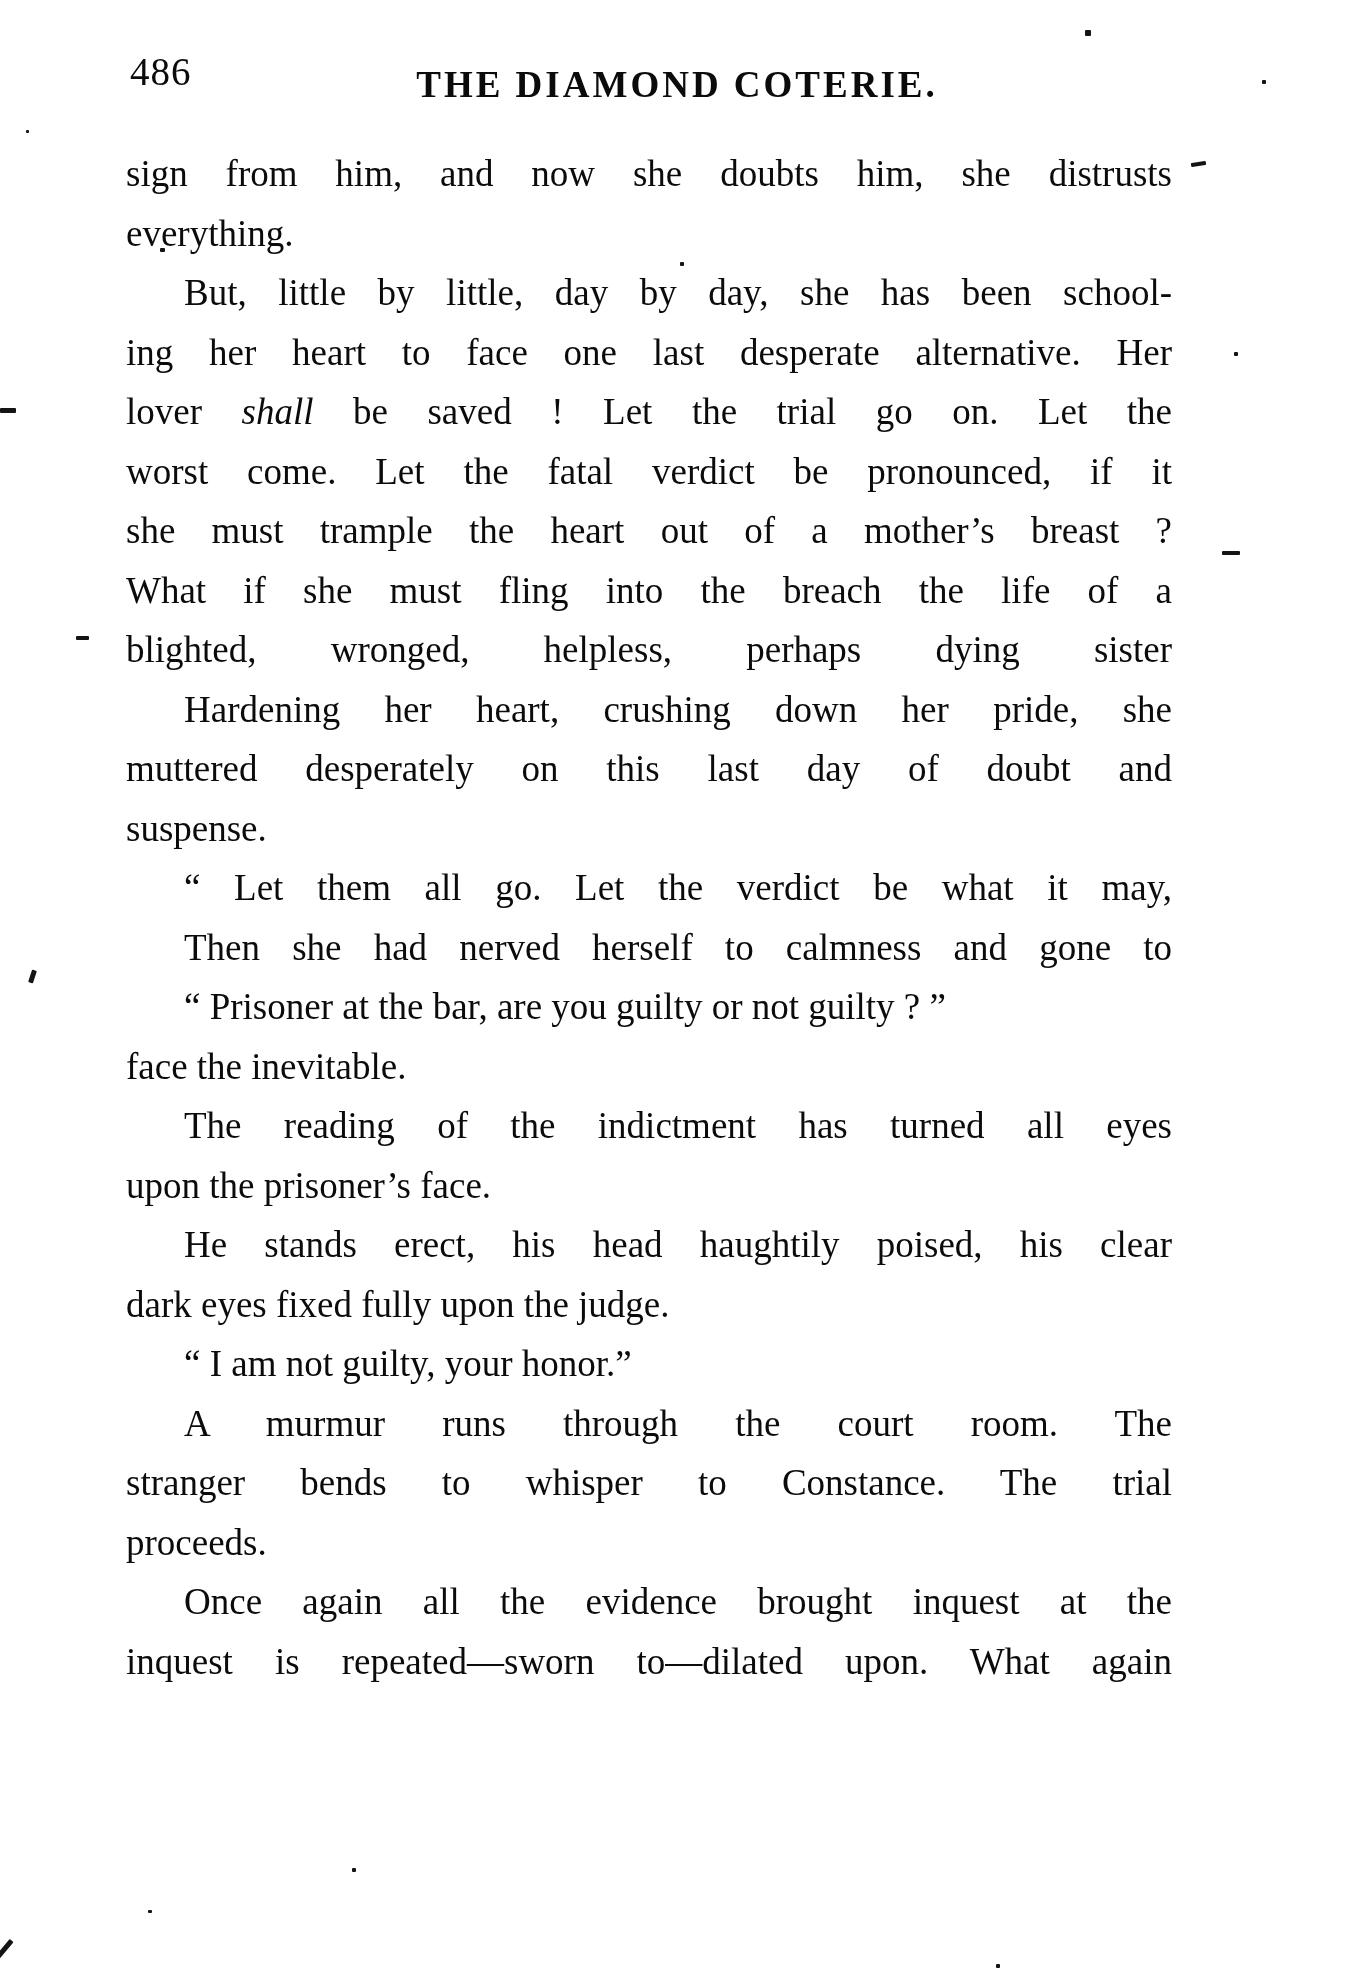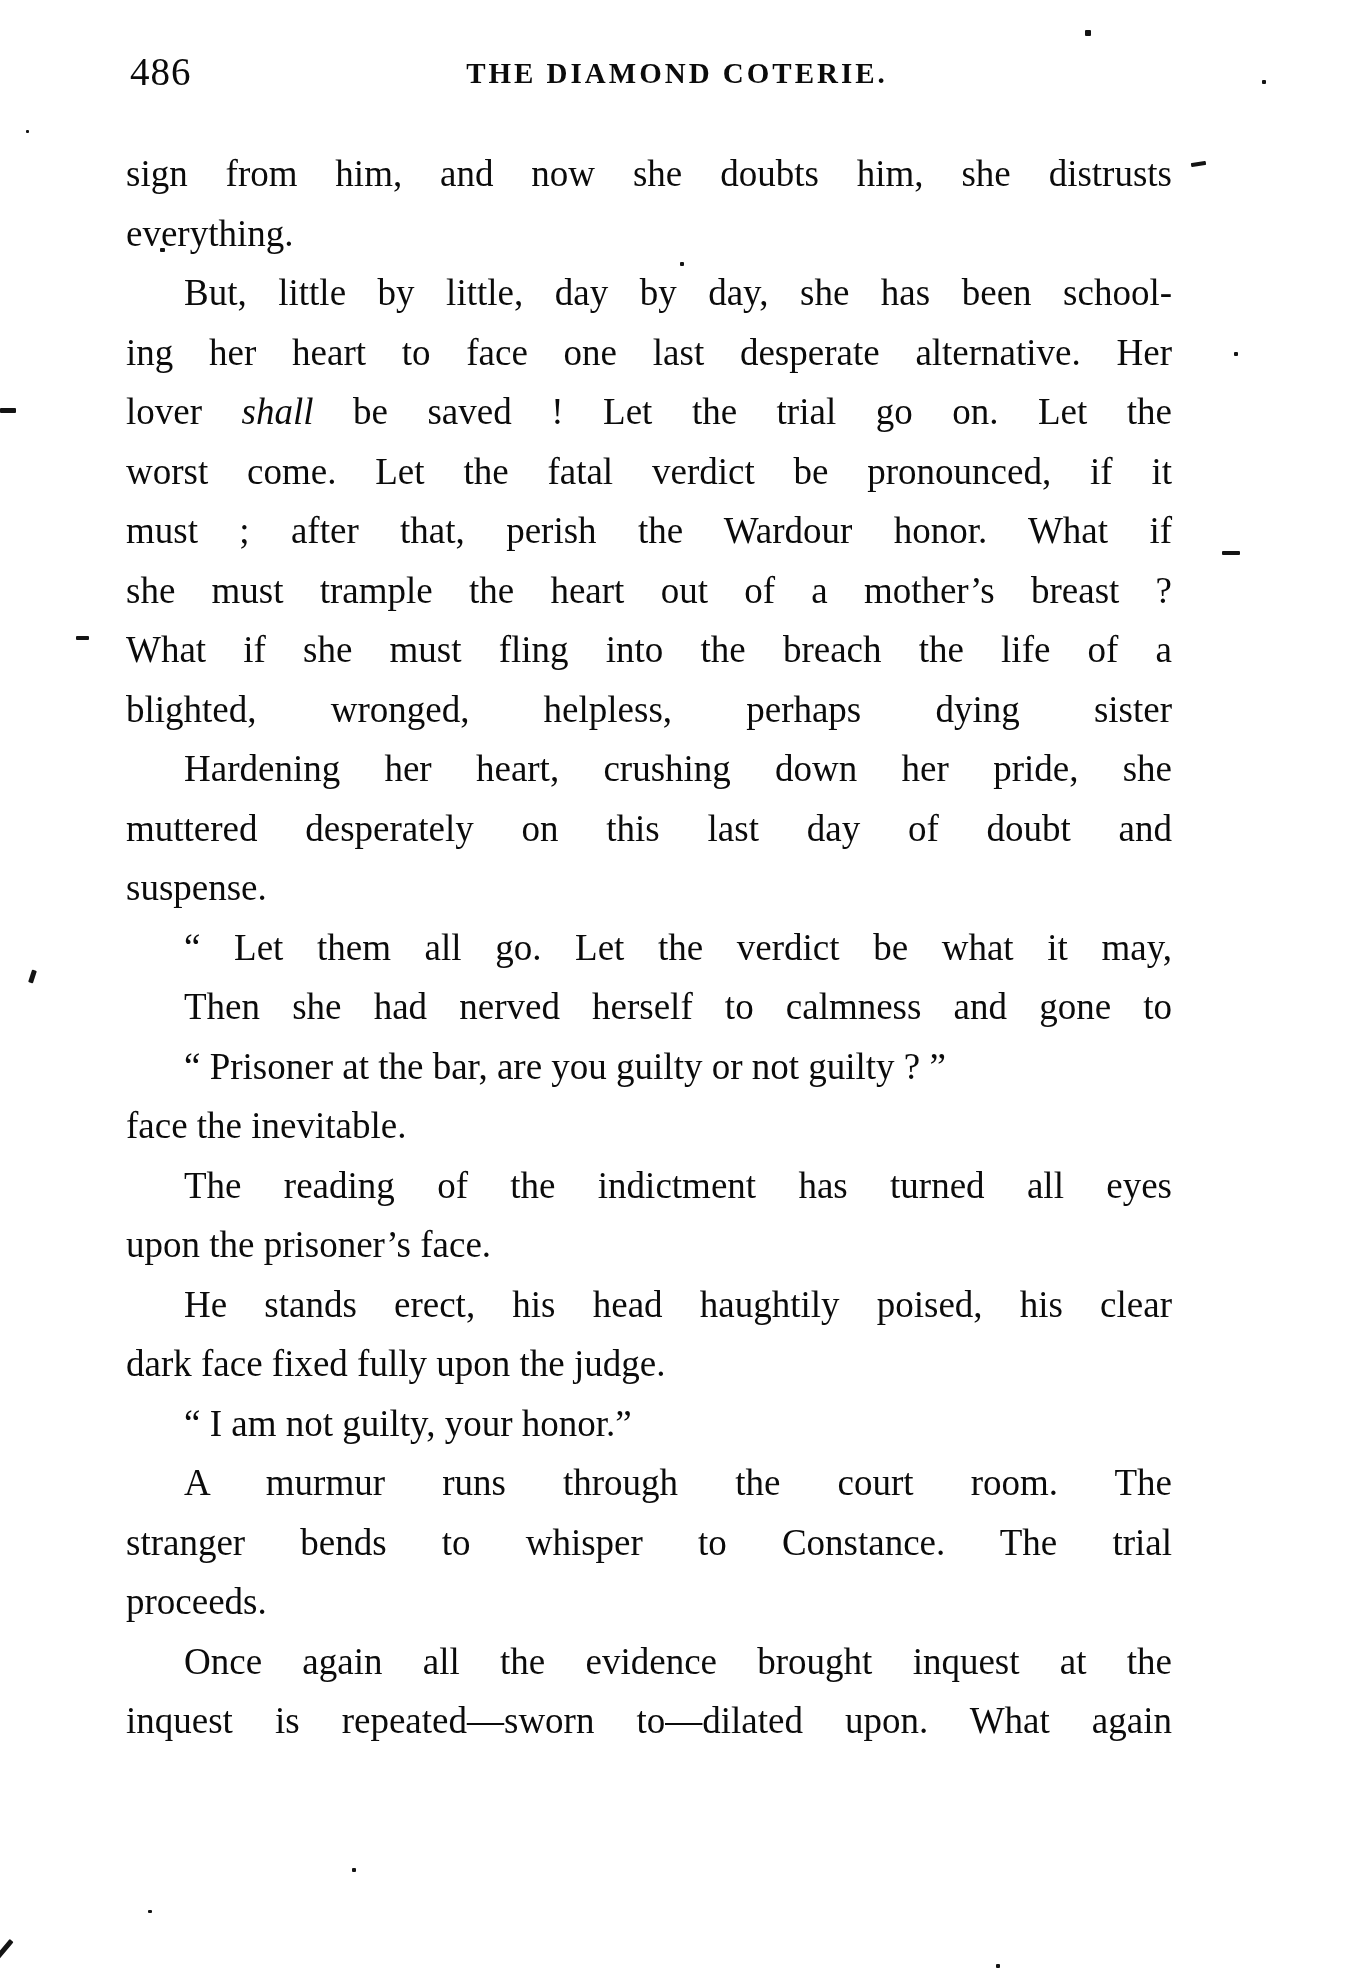--- a/index.html
+++ b/index.html
@@ -26,24 +26,24 @@
     position: absolute;
     left: 130px;
     top: 0;
     font-size: 39px;
     line-height: 39px;
     letter-spacing: 1px;
   }
   .running-title {
     position: absolute;
     left: 0;
-    top: 7px;
+    top: 18px;
     width: 1354px;
     text-align: center;
-    font-size: 29px;
+    font-size: 37px;
     line-height: 29px;
     font-weight: bold;
     letter-spacing: 3px;
     white-space: nowrap;
   }
   .text-block {
     position: absolute;
     left: 126px;
     top: 144px;
     width: 1046px;
@@ -73,35 +73,34 @@
   <div class="running-title">THE DIAMOND COTERIE.</div>
 </div>
 
 <div class="text-block">
   <div class="line">sign from him, and now she doubts him, she distrusts</div>
   <div class="line end">everything.</div>
   <div class="line ind">But, little by little, day by day, she has been school-</div>
   <div class="line">ing her heart to face one last desperate alternative.  Her</div>
   <div class="line"><span>lover </span><span class="it">shall</span><span> be saved !  Let the trial go on.  Let the</span></div>
   <div class="line">worst come.  Let the fatal verdict be pronounced, if it</div>
-  <div class="line">must ; after that, perish the Wardour honor.  What if</div>
   <div class="line">she must trample the heart out of a mother’s breast ?</div>
   <div class="line">What if she must fling into the breach the life of a</div>
   <div class="line">blighted, wronged, helpless, perhaps dying sister</div>
   <div class="line ind">Hardening her heart, crushing down her pride, she</div>
   <div class="line">muttered desperately on this last day of doubt and</div>
   <div class="line end">suspense.</div>
   <div class="line ind">“ Let them all go.  Let the verdict be what it may,</div>
   <div class="line ind">Then she had nerved herself to calmness and gone to</div>
   <div class="line ind end">“ Prisoner at the bar, are you guilty or not guilty ? ”</div>
   <div class="line end">face the inevitable.</div>
   <div class="line ind">The reading of the indictment has turned all eyes</div>
   <div class="line end">upon the prisoner’s face.</div>
   <div class="line ind">He stands erect, his head haughtily poised, his clear</div>
-  <div class="line end">dark face fixed fully upon the judge.</div>
+  <div class="line end">dark eyes fixed fully upon the judge.</div>
   <div class="line ind end">“ I am not guilty, your honor.”</div>
   <div class="line ind">A murmur runs through the court room.  The</div>
   <div class="line">stranger bends to whisper to Constance.  The trial</div>
   <div class="line end">proceeds.</div>
   <div class="line ind">Once again all the evidence brought inquest at the</div>
   <div class="line">inquest is repeated—sworn to—dilated upon.  What again</div>
 </div>
 
 <div class="speck" style="left:1191px; top:162px; width:15px; height:4px; transform:rotate(-8deg);"></div>
 <div class="speck" style="left:1085px; top:30px; width:6px; height:6px;"></div>

